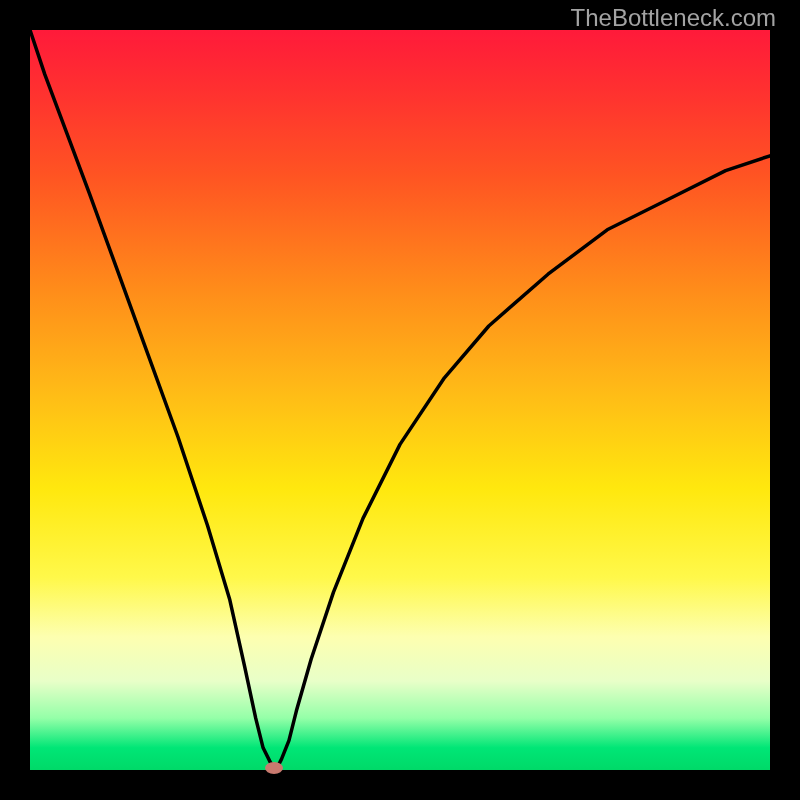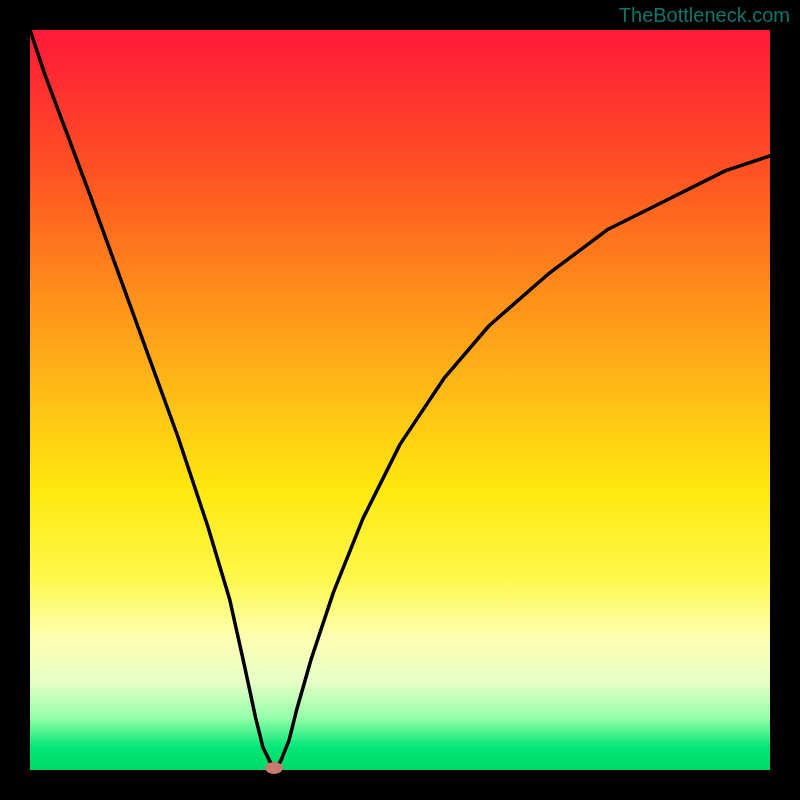--- a/index.html
+++ b/index.html
@@ -6,23 +6,23 @@
   body {
     width: 800px;
     height: 800px;
     background: #000;
     position: relative;
     font-family: Arial, sans-serif;
   }
   .watermark {
     position: absolute;
     top: 4px;
-    right: 10px;
-    color: #0f766e;
-    font-size: 20px;
+    right: 24px;
+    color: #a3a3a3;
+    font-size: 24px;
     z-index: 10;
   }
   .plot-area {
     position: absolute;
     left: 30px;
     top: 30px;
     width: 740px;
     height: 740px;
     background: linear-gradient(to bottom,
       #ff1a3a 0%,

